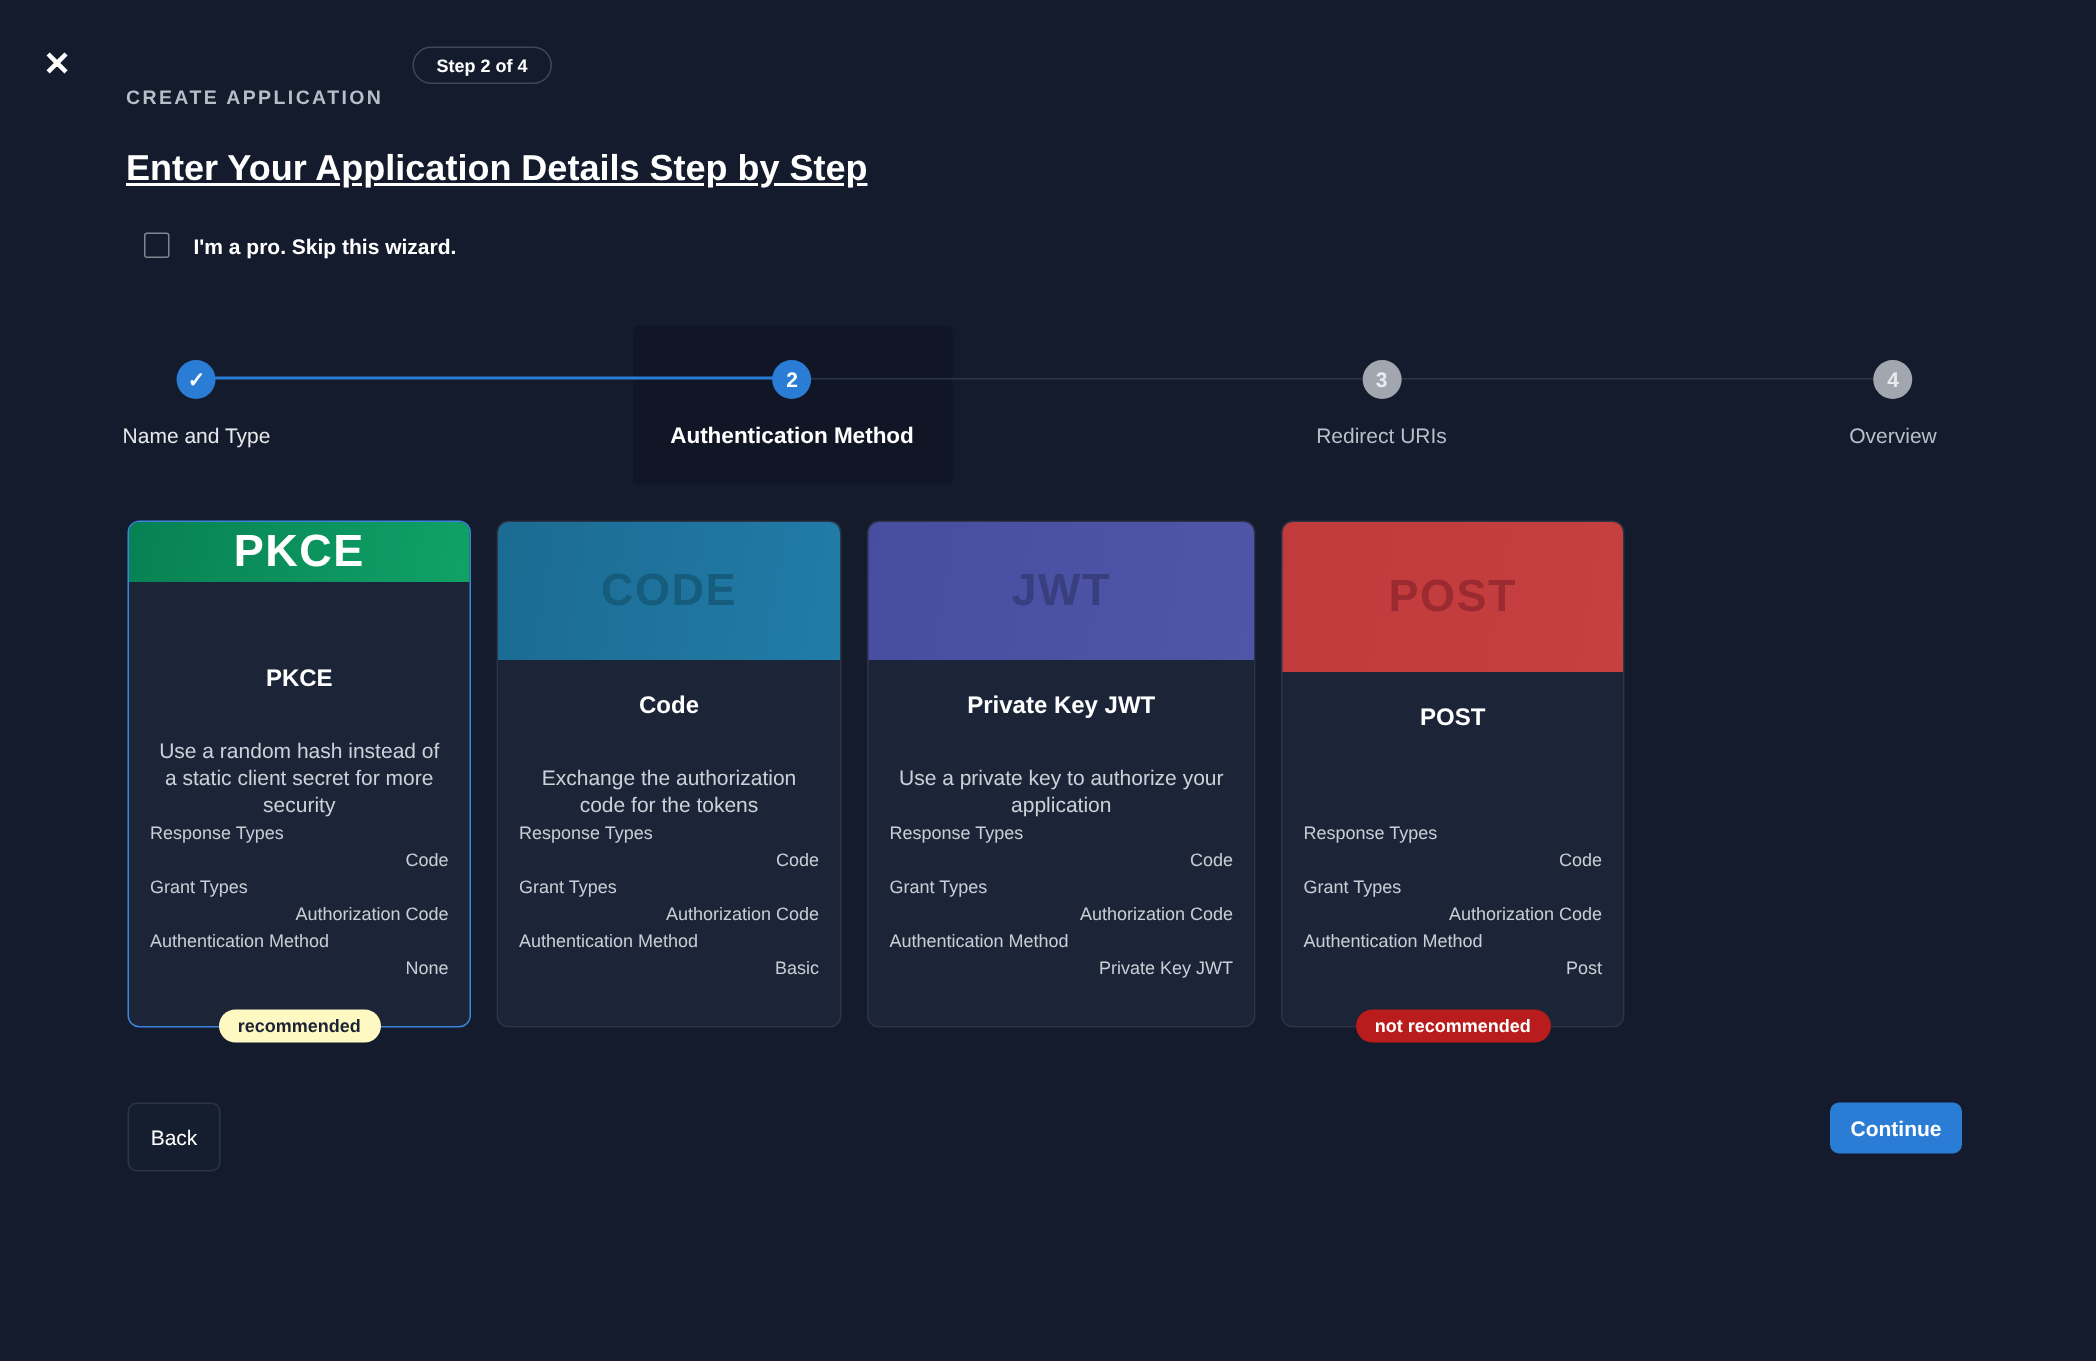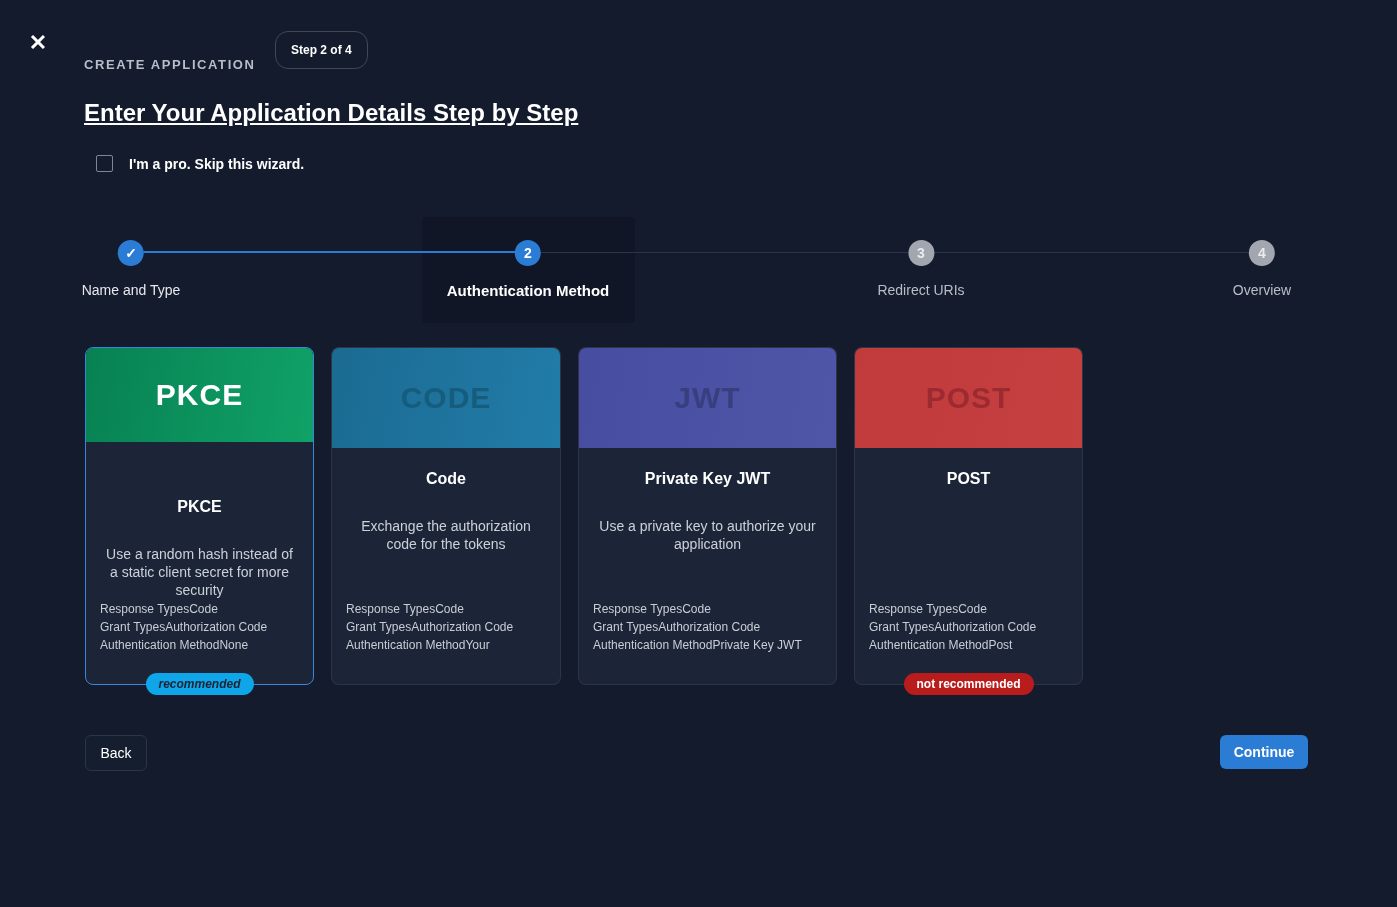--- a/index.html
+++ b/index.html
@@ -21,21 +21,21 @@
     cursor:pointer; line-height:1;
   }
   .header-title {
     position:absolute; left:84px; top:37px;
     font-size:13px; font-weight:700; letter-spacing:1.6px;
     color:#b8bdc7;
     margin-top:20px;
   }
   .step-pill {
     position:absolute; left:275px; top:31px;
-    height:38px; padding:0 15px;
+    height:25px; padding:0 15px;
     border:1px solid #3f4858; border-radius:13px;
     display:flex; align-items:center;
     font-size:12px; font-weight:700; color:#ffffff;
   }
 
   
   .page-title {
     position:absolute; left:84px; top:99px;
     font-size:24px; font-weight:700; color:#ffffff;text-decoration:underline;
   }
@@ -97,35 +97,35 @@
     flex:1; display:flex; flex-direction:column;
     padding:22px 14px 30px 14px; text-align:center;
   }
   .card-title { font-size:16px; font-weight:700; color:#ffffff; }
   .card-desc {
     margin-top:30px; font-size:14px; line-height:1.28;
     color:#ccd1d8; padding:0 4px;
   }
   .card-details { margin-top:auto; font-size:12px; color:#c9cdd4; }
   .detail-row {
-    display:flex; 
-    line-height:18px; text-align:left;
+    display:flex; justify-content:space-between;
+    line-height:18px; text-align:left;flex-direction:column;
   }
   .detail-value { text-align:right; white-space:nowrap; }
   .card-badge {
     position:absolute; left:50%; bottom:-11px; transform:translateX(-50%);
     height:22px; padding:0 13px; border-radius:11px;
     display:flex; align-items:center;
     font-size:12px; font-weight:700; white-space:nowrap;
   }
 
   
   .back-button {
     position:absolute; left:85px; top:735px;
-    width:62px; height:36px;
+    width:62px; height:46px;
     background:#151e2f; border:1px solid #2c3547; border-radius:6px;
     color:#ffffff; font-size:14px; font-weight:400;
     display:flex; align-items:center; justify-content:center;
     cursor:pointer; font-family:inherit;
   }
   .continue-button {
     position:absolute; right:89px; top:735px;
     width:88px; height:34px;
     background:#2b7cd5; border:none; border-radius:6px;
     color:#ffffff; font-size:14px; font-weight:700;
@@ -187,42 +187,42 @@
         <div class="detail-row">
           <span class="detail-label">Grant Types</span>
           <span class="detail-value">Authorization Code</span>
         </div>
         <div class="detail-row">
           <span class="detail-label">Authentication Method</span>
           <span class="detail-value">None</span>
         </div>
       </div>
     </div>
-    <div class="card-badge" style="background: #0ea5e9; color: rgb(27, 35, 52); font-style: italic;">recommended</div>
+    <div class="card-badge" style="background: #fef9c3; color: rgb(27, 35, 52);">recommended</div>
   </div>
 
   <div class="card">
     <div class="banner" style="background: linear-gradient(100deg, rgb(27, 107, 146), rgb(33, 124, 168)); color: rgb(22, 92, 125);">
       <span>CODE</span>
     </div>
     <div class="card-body">
       <div class="card-title">Code</div>
       <div class="card-desc">Exchange the authorization code for the tokens</div>
       <div class="card-details">
         <div class="detail-row">
           <span class="detail-label">Response Types</span>
           <span class="detail-value">Code</span>
         </div>
         <div class="detail-row">
           <span class="detail-label">Grant Types</span>
           <span class="detail-value">Authorization Code</span>
         </div>
         <div class="detail-row">
           <span class="detail-label">Authentication Method</span>
-          <span class="detail-value">Your</span>
+          <span class="detail-value">Basic</span>
         </div>
       </div>
     </div>
   </div>
 
   <div class="card">
     <div class="banner" style="background: linear-gradient(100deg, rgb(71, 77, 160), rgb(79, 85, 167)); color: rgb(57, 62, 127);">
       <span>JWT</span>
     </div>
     <div class="card-body">

